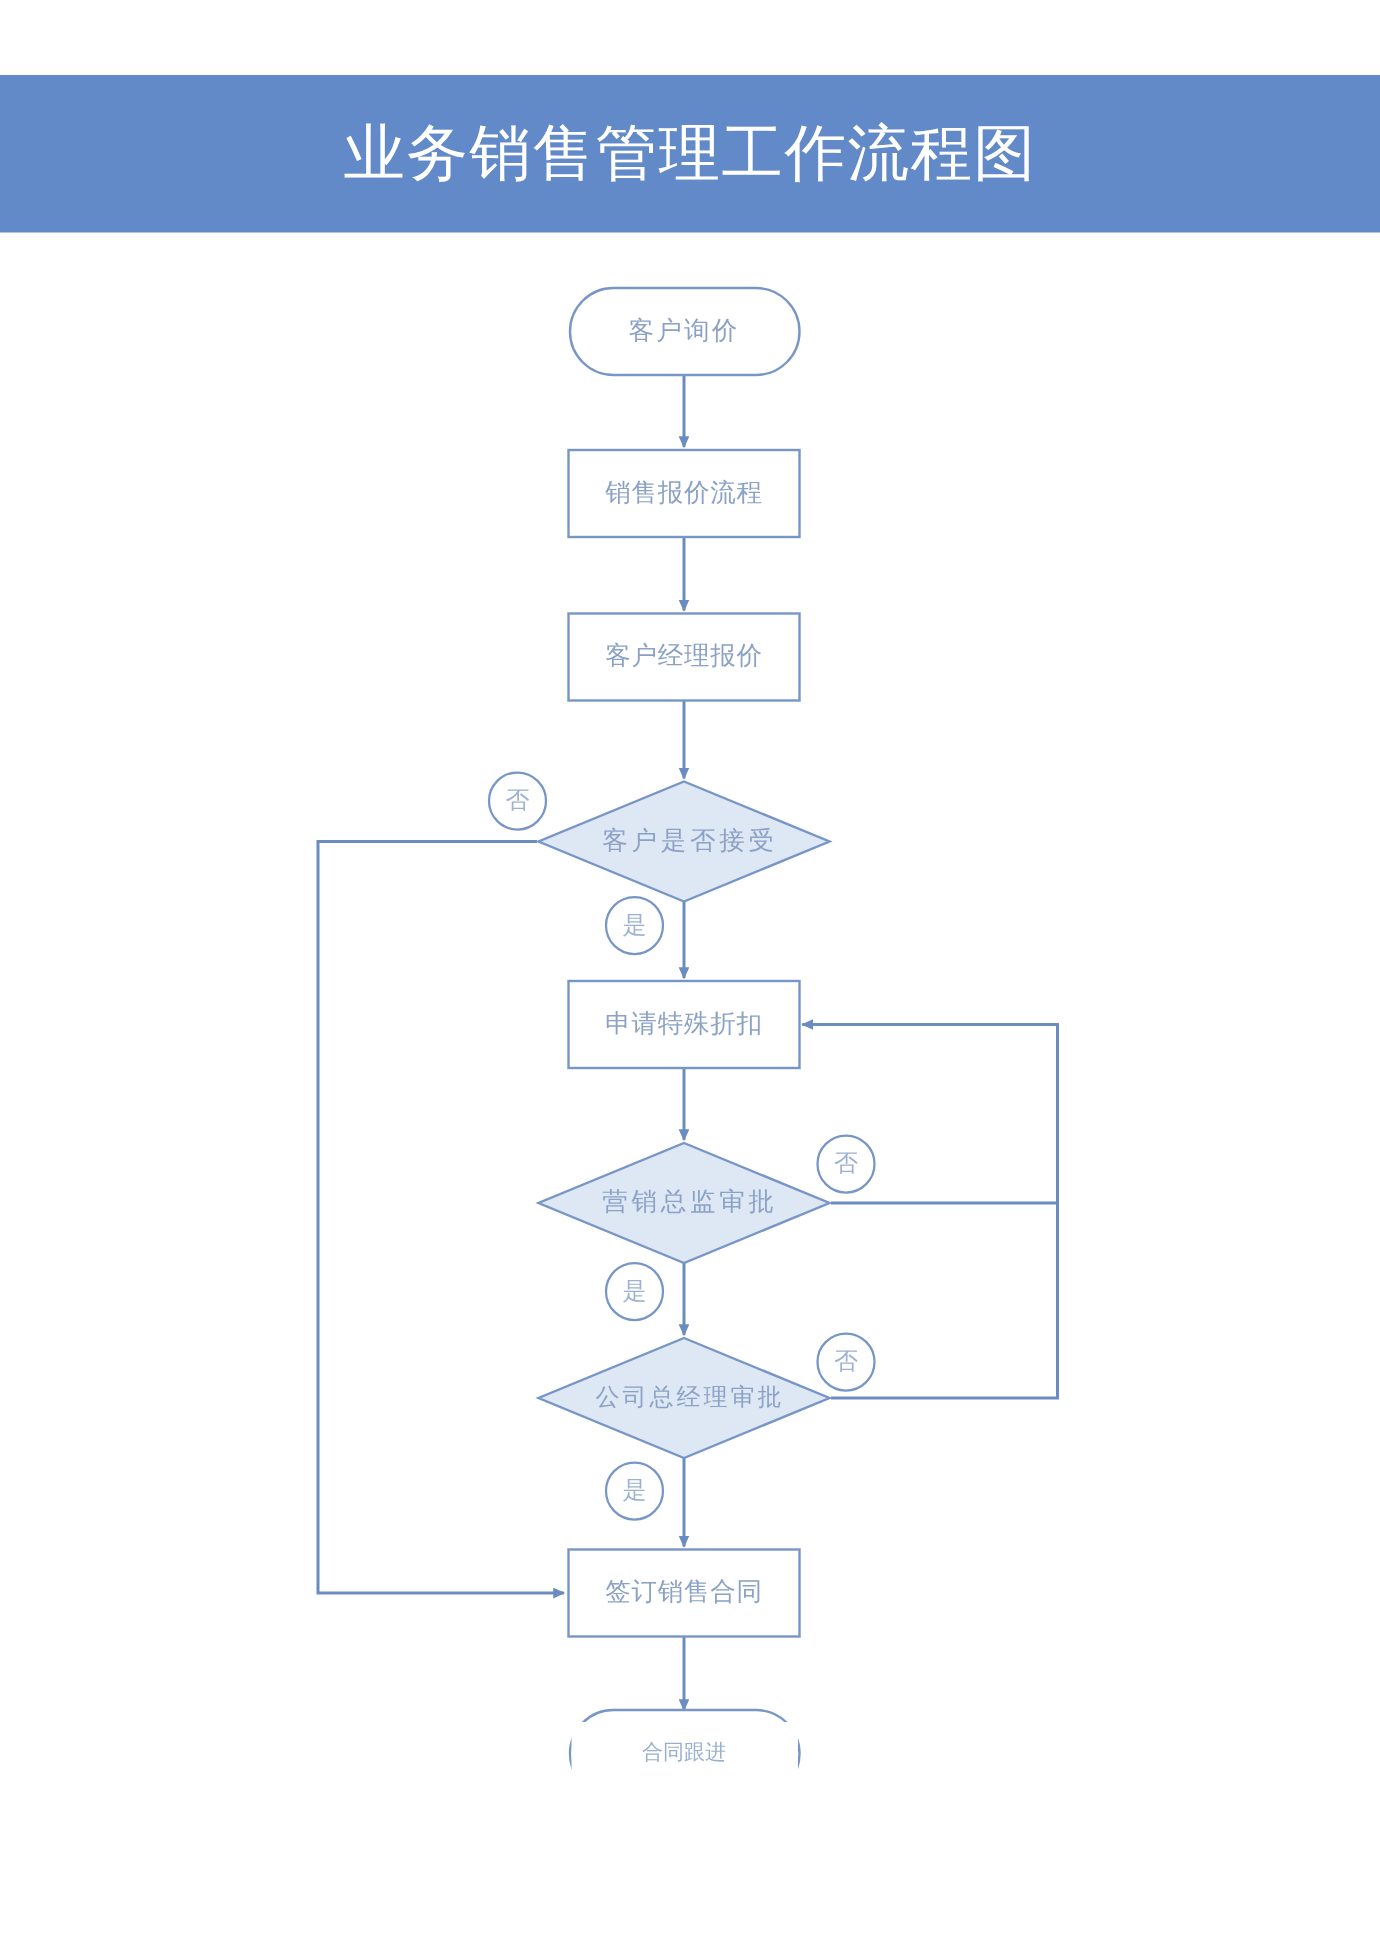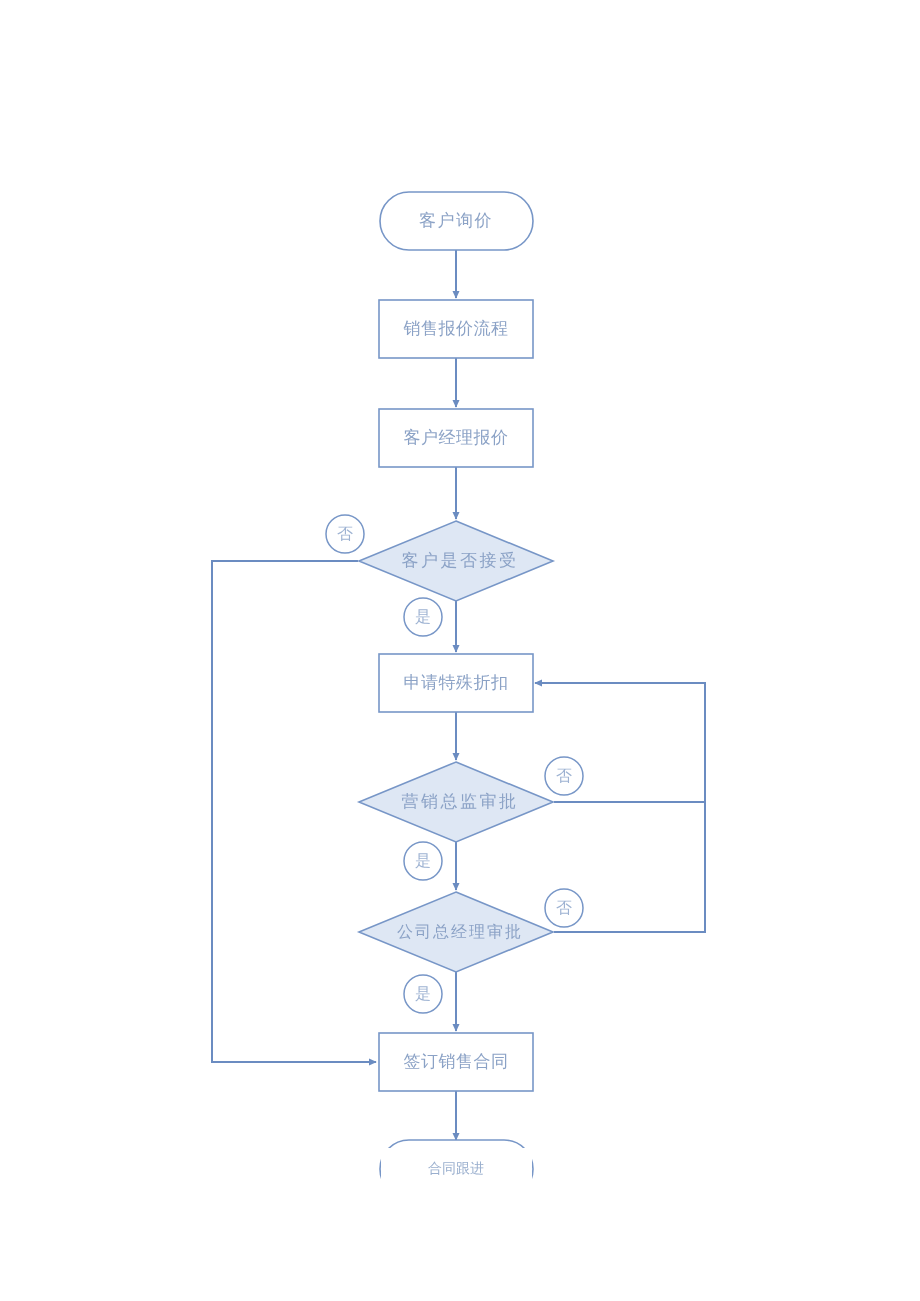--- a/index.html
+++ b/index.html
@@ -101,20 +101,23 @@
     stroke: #6b8cc1;
     stroke-width: 2;
     fill: none;
   }
 </style>
 </head>
 <body>
 
 <div id="page">
 
+  <div id="title-banner" style="background: rgb(98, 137, 200);">
+    <div id="title-text" style="color: rgb(255, 255, 255);">业务销售管理工作流程图</div>
+  </div>
 
   <svg id="flow-canvas" viewBox="0 0 920 1301" width="920" height="1301" xmlns="http://www.w3.org/2000/svg">
 
     <defs>
       <marker id="arrowhead" markerWidth="9" markerHeight="9" refX="7.2" refY="3.6" orient="auto" markerUnits="userSpaceOnUse">
         <path d="M 0 0 L 8 3.6 L 0 7.2 Z" fill="#6b8cc1"></path>
       </marker>
       <clipPath id="page-clip">
         <rect x="0" y="0" width="920" height="1301"></rect>
       </clipPath>

